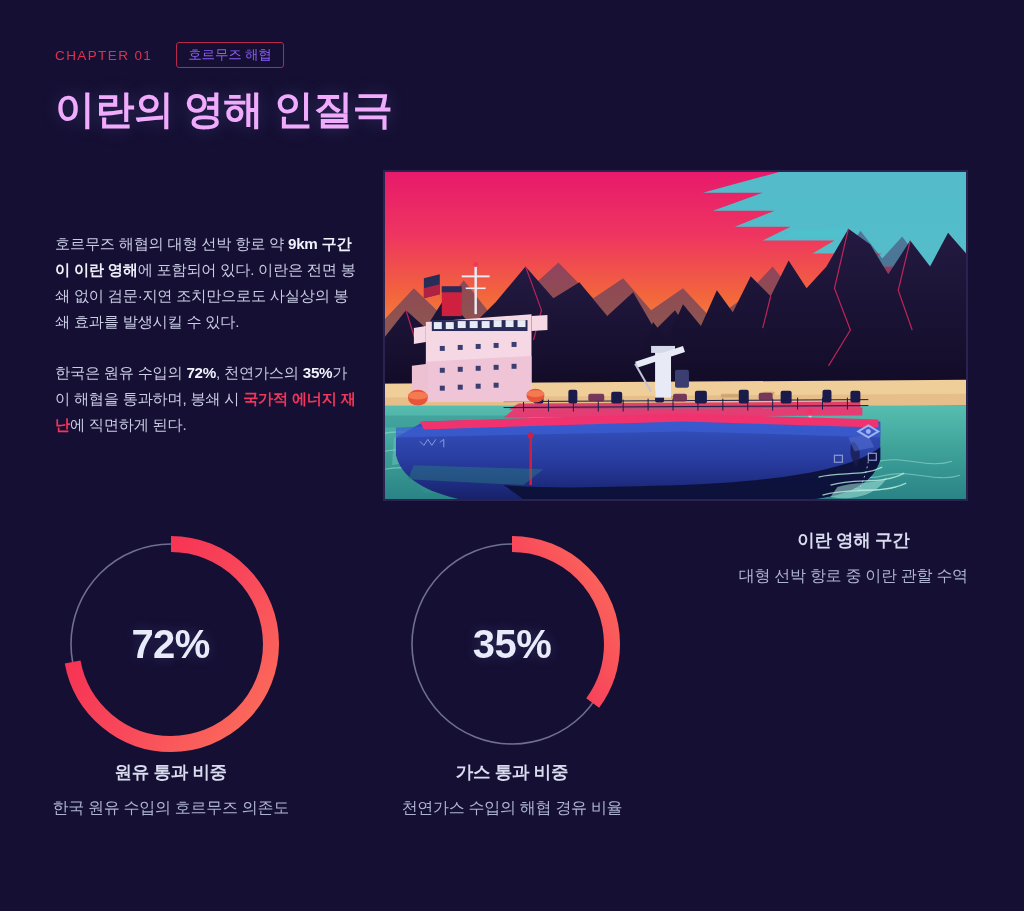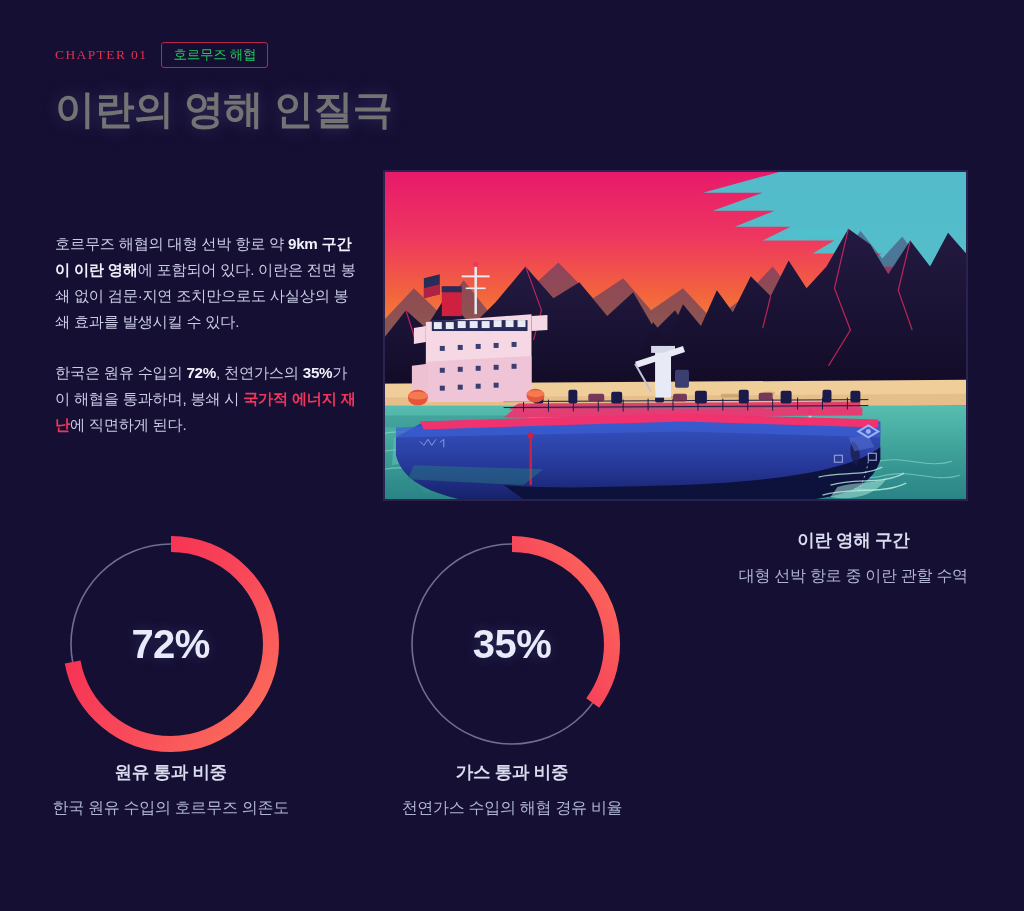--- a/index.html
+++ b/index.html
@@ -23,47 +23,46 @@
   
   .header {
     position: absolute;
     left: 55px;
     top: 40px;
     width: 900px;
   }
   .chapter-row {
     display: flex;
     align-items: center;
-    gap: 14px;
+    gap: 24px;
     height: 30px;
-    font-family: Liberation Serif, serif;
   }
   .chapter-label {
     font-size: 13.5px;
     letter-spacing: 1.4px;
     color: #E0304F;
     font-weight: 400;
     white-space: nowrap;
   }
   .chapter-badge {
     border: 1px solid #B8284A;
     border-radius: 3px;
     padding: 5px 11px 6px 11px;
     font-size: 13.5px;
-    color: #22c55e;
+    color: #8b5cf6;
     font-weight: 500;
     letter-spacing: -0.2px;
     line-height: 1;
     white-space: nowrap;
   }
   .page-title {
     margin-top: 16px;
     font-size: 40px;
     font-weight: 700;
-    color: #737373;
+    color: #f0abfc;
     letter-spacing: -0.5px;
     line-height: 1.18;
     text-shadow: 0 0 18px rgba(160,170,255,0.22);
   }
 
   
   .copy {
     position: absolute;
     left: 55px;
     top: 231px;

